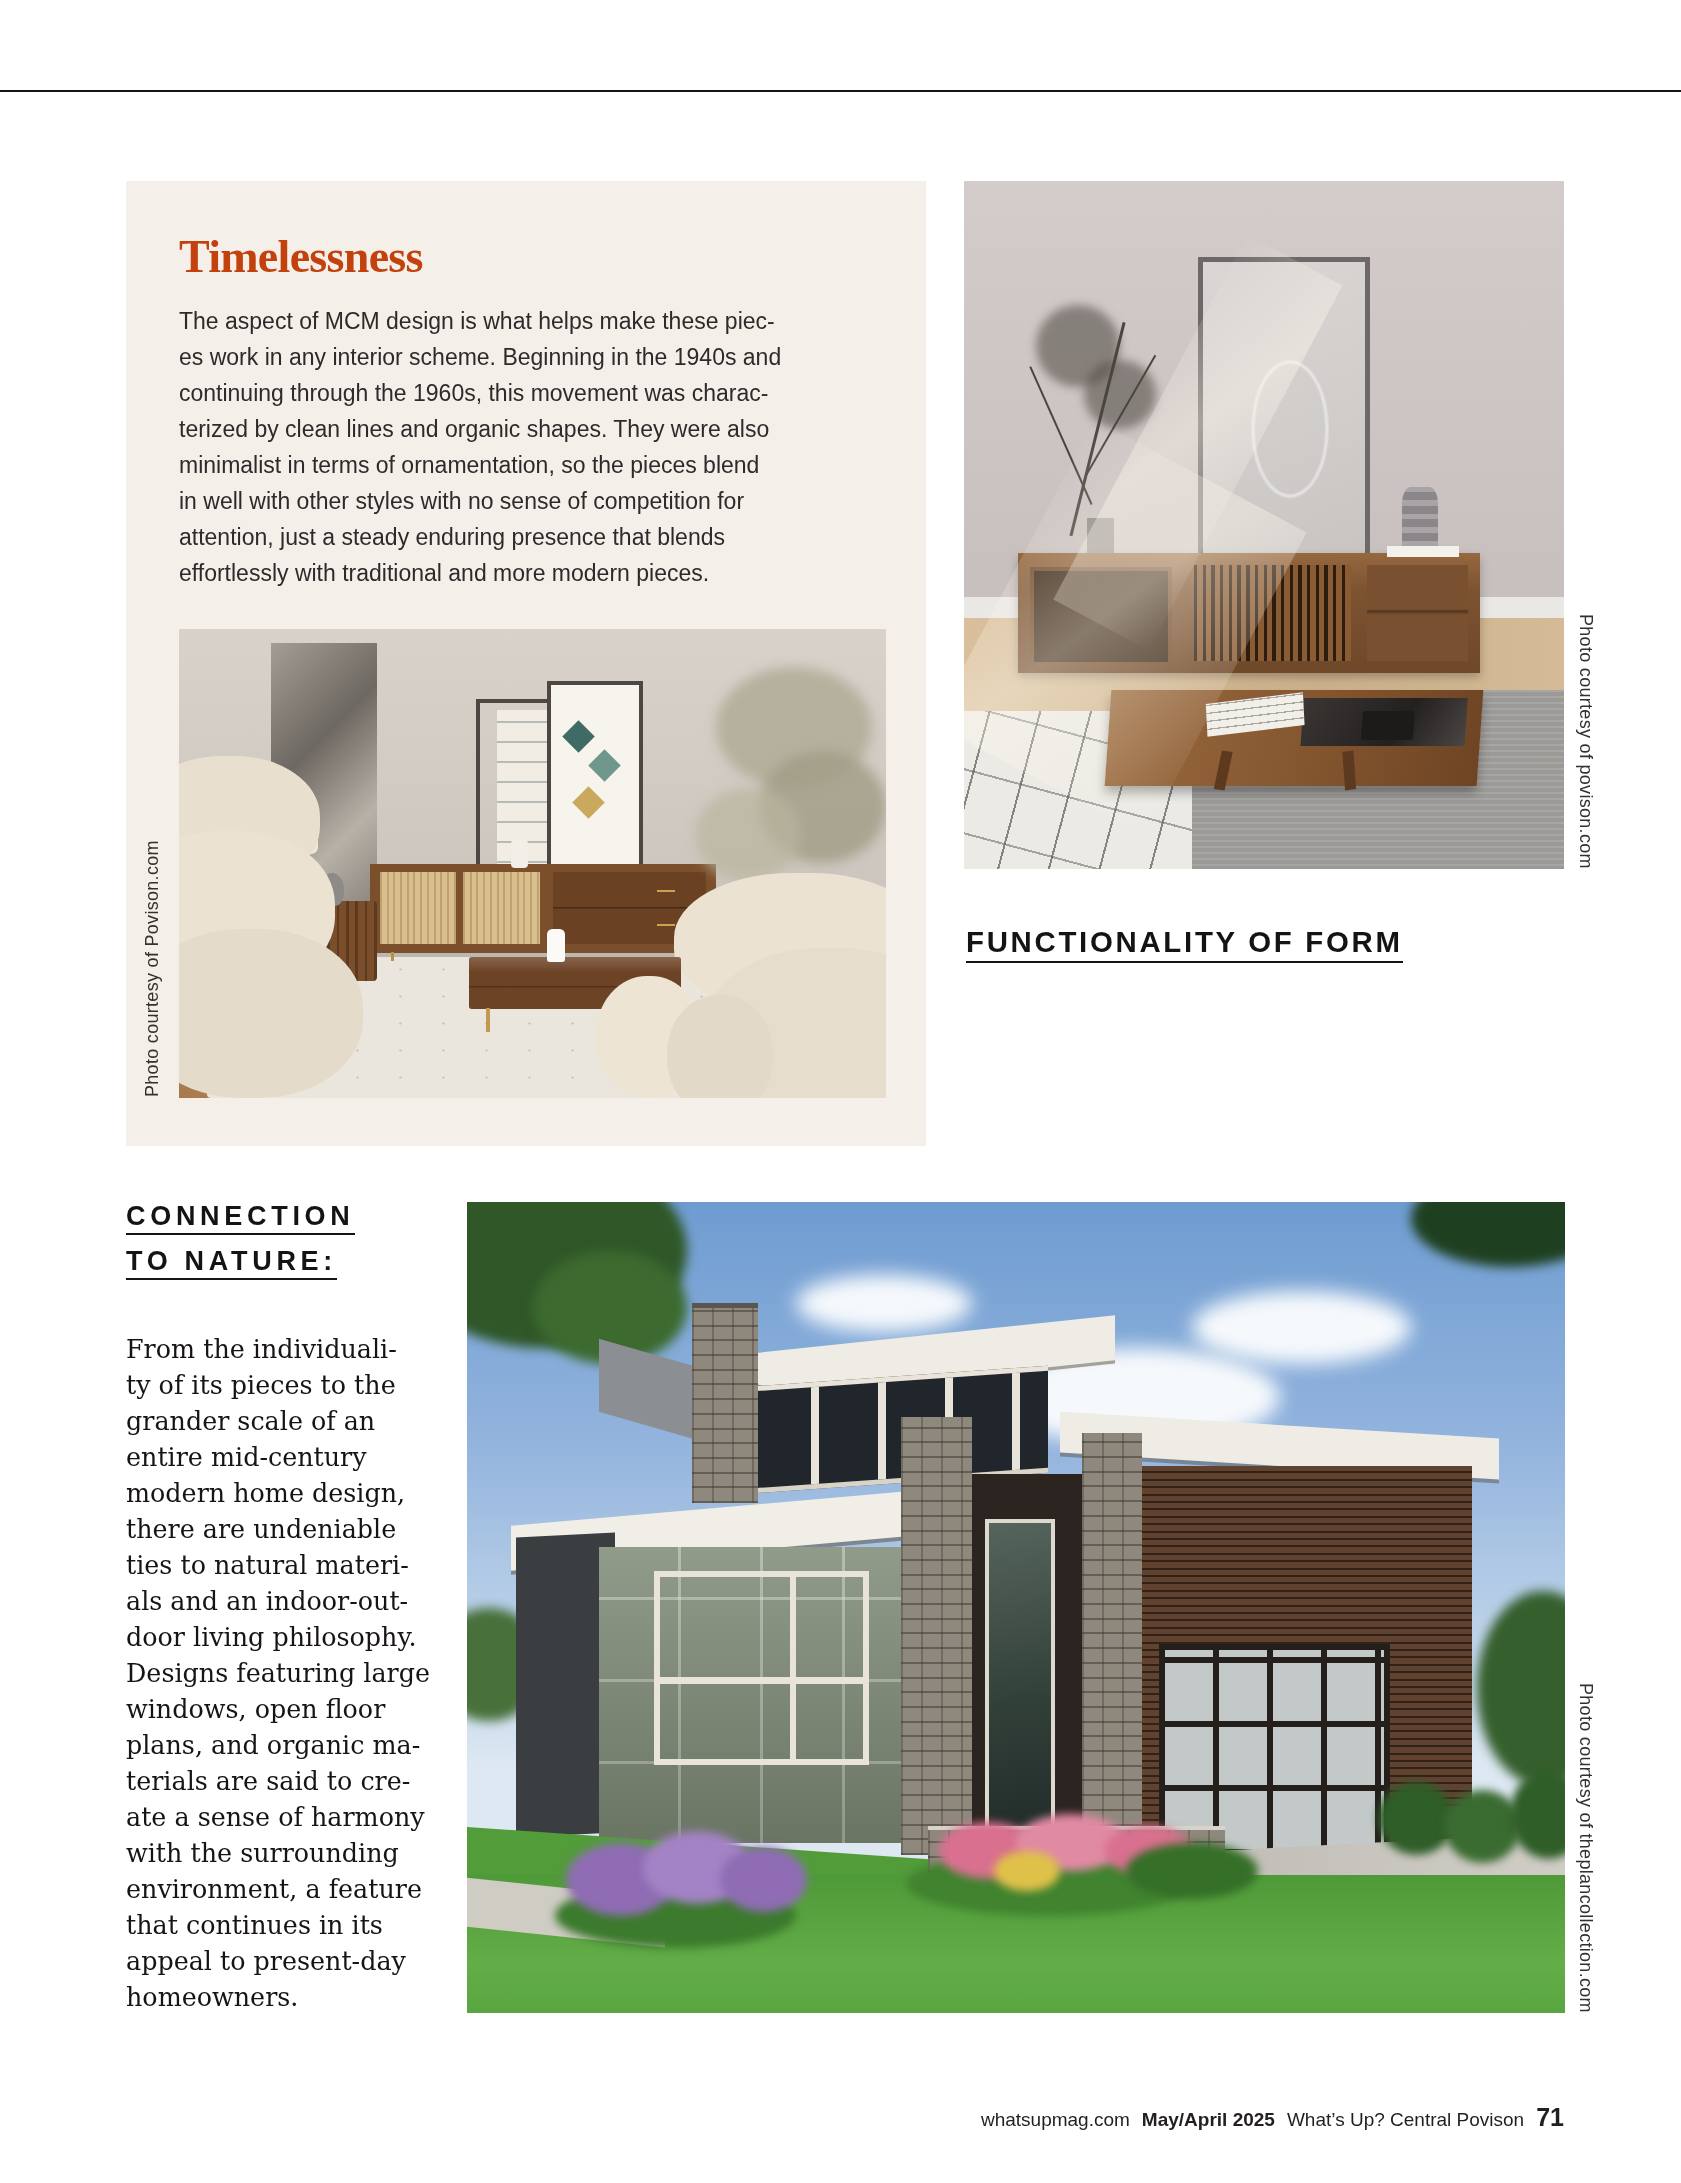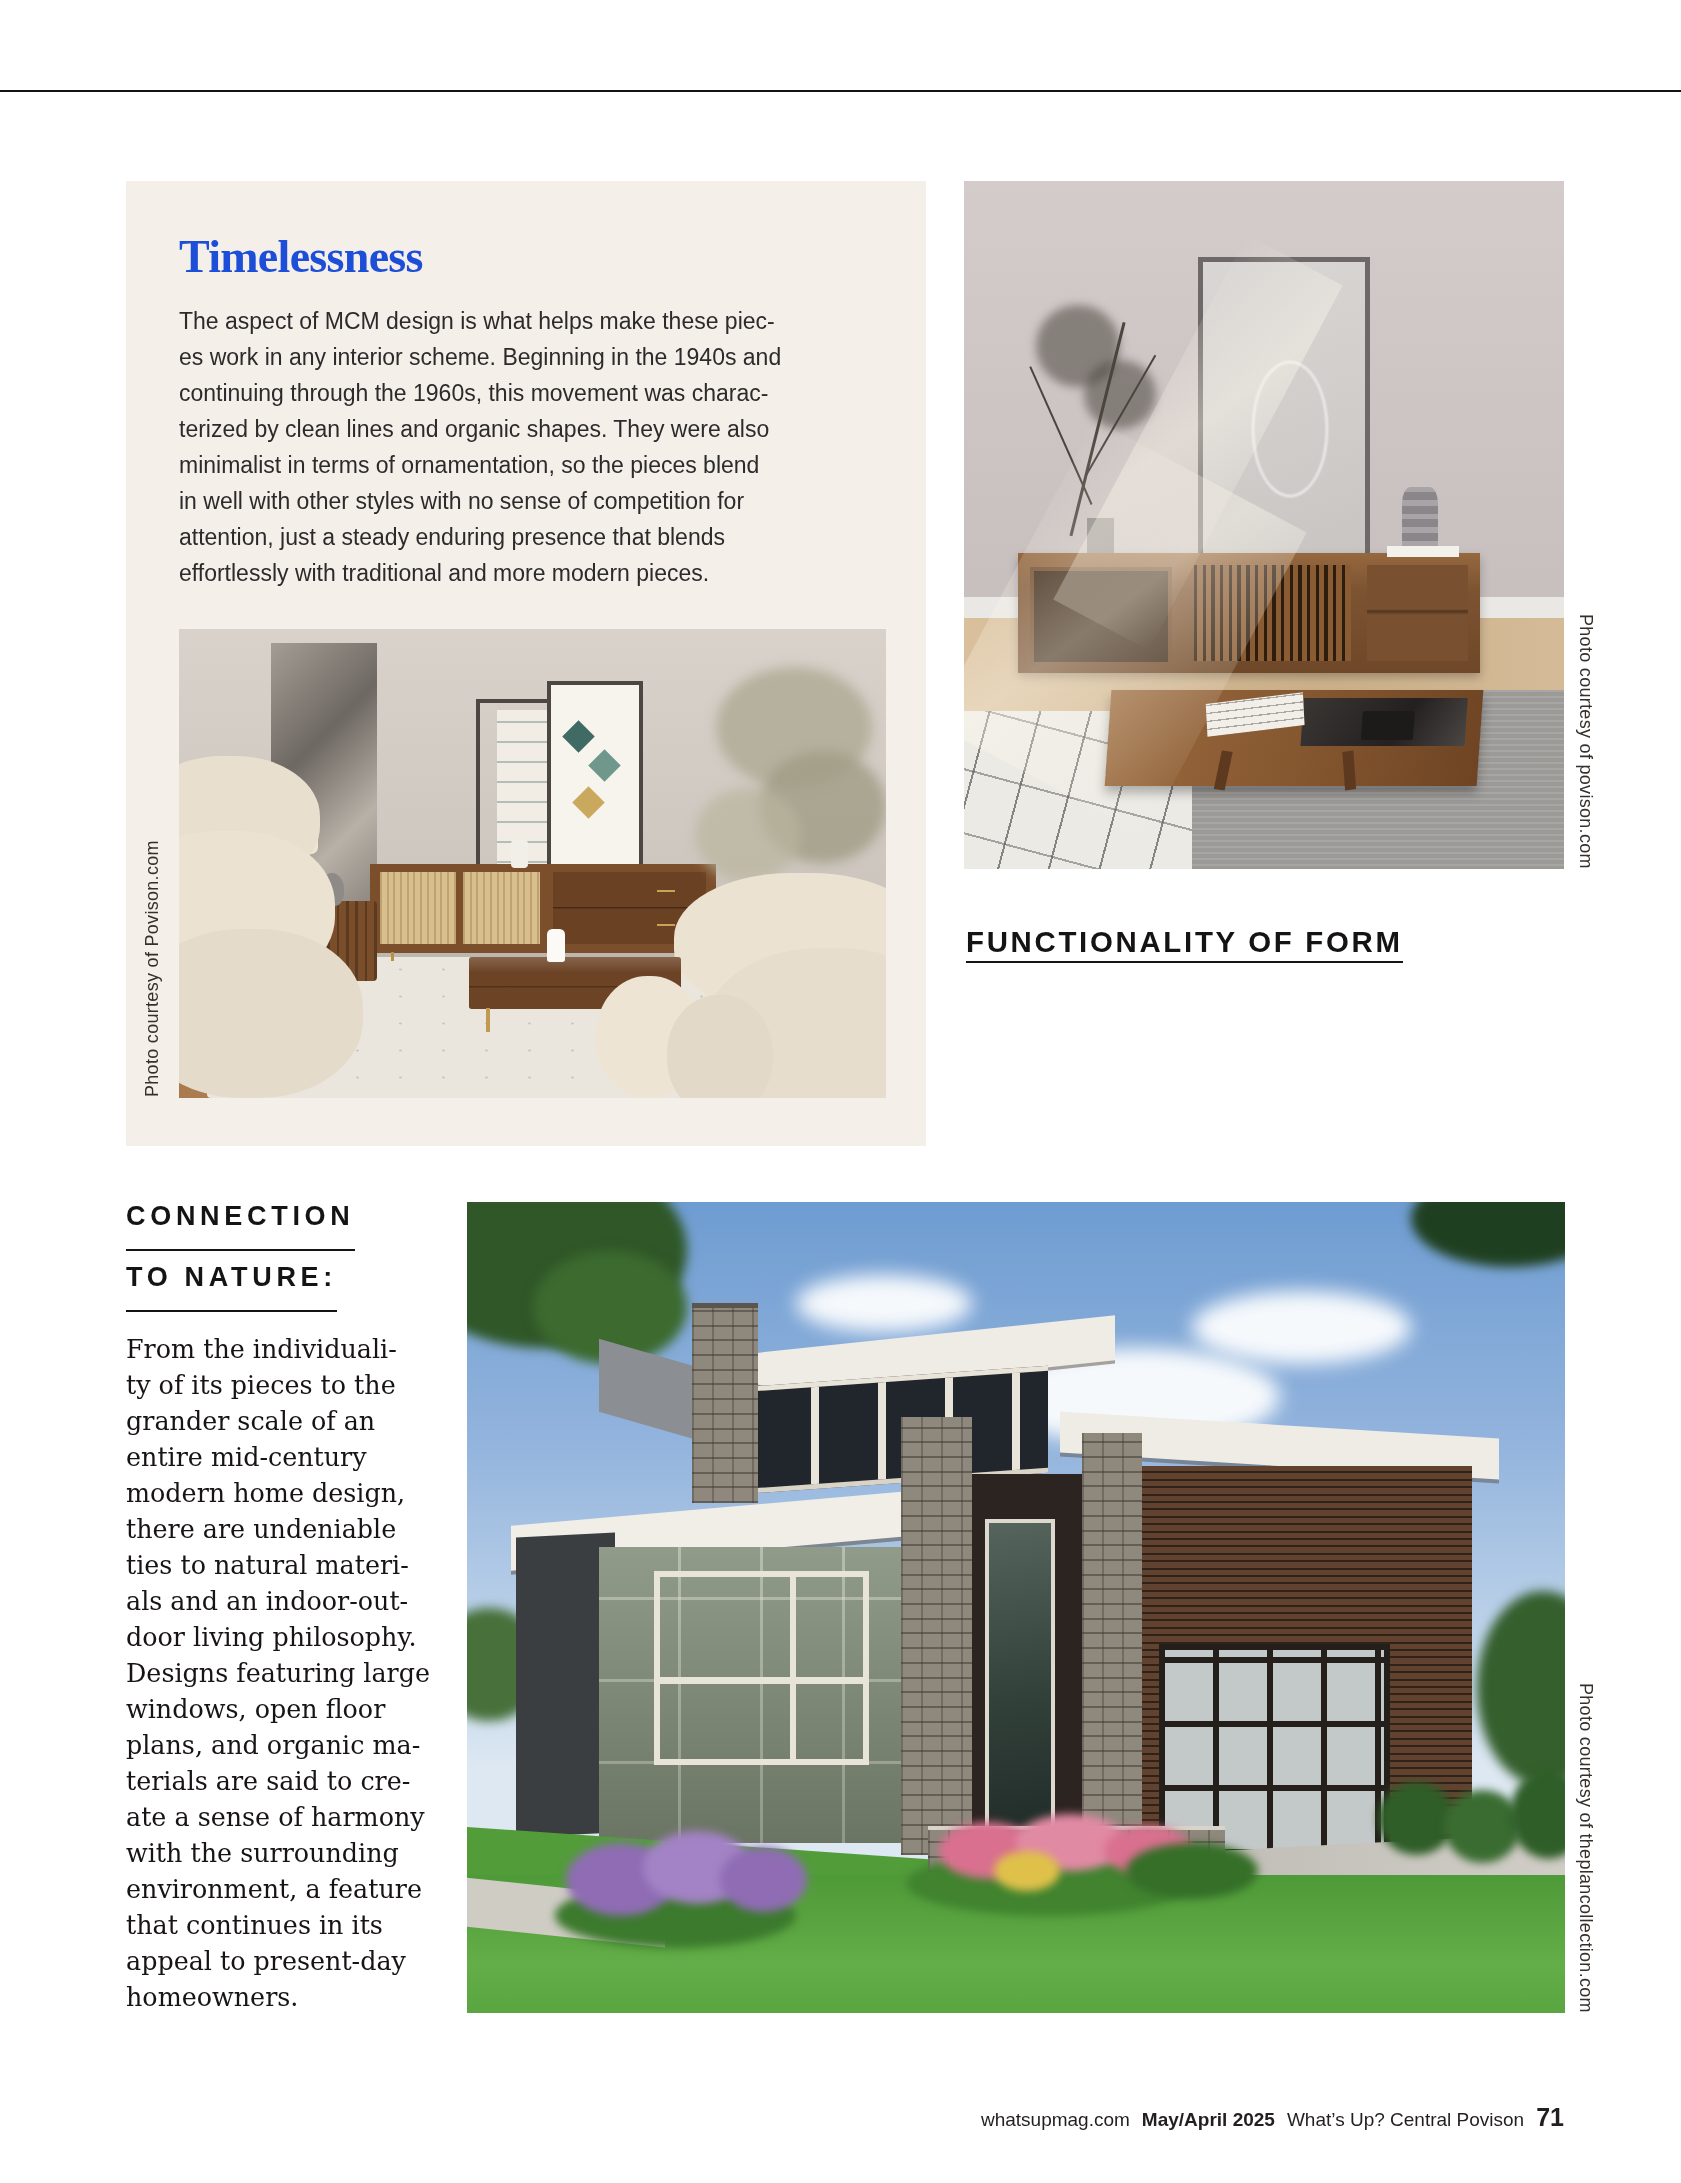--- a/index.html
+++ b/index.html
@@ -7,21 +7,21 @@
         font-family:"Liberation Sans",sans-serif;color:#231f20;}
   .abs{position:absolute;}
 
   
   #top-rule{left:0;top:90px;width:1681px;height:2px;background:#141414;}
 
   
   #beige-panel{left:126px;top:181px;width:800px;height:965px;background:#f4efe9;}
   #timeless-heading{left:179px;top:233px;width:669px;
      font-family:"Liberation Serif",serif;font-weight:bold;font-size:46px;line-height:48px;
-     letter-spacing:-0.7px;color:#1d4ed8;}
+     letter-spacing:-0.7px;color:#c2410c;}
   #timeless-body{left:179px;top:303px;width:736px;
      font-size:23px;line-height:36px;color:#2d2a2b;white-space:pre-line;}
 
   
   .credit{font-size:18px;letter-spacing:0.3px;color:#35302c;}
   #credit-living{left:142px;top:632px;height:465px;width:27px;
      writing-mode:vertical-rl;transform:rotate(180deg);text-align:start;}
   #credit-console{left:1569px;top:181px;height:688px;width:27px;
      writing-mode:vertical-rl;text-align:end;}
   #credit-house{left:1569px;top:1202px;height:811px;width:27px;
@@ -32,21 +32,21 @@
   #functionality-heading{left:966px;top:925px;}
   #functionality-heading span{display:inline-block;font-size:29.4px;letter-spacing:2.7px;
      border-bottom:2.7px solid #161314;padding-bottom:2px;}
   #functionality-body{left:966px;top:1003px;width:602px;
      font-family:"Liberation Serif",serif;font-size:28px;line-height:36px;color:#181415;
      white-space:pre-line;}
 
   #connection-heading{left:126px;top:1201px;font-weight:bold;color:#161314;}
   #connection-heading .line{display:block;}
   #connection-heading .line span{display:inline-block;font-size:27px;letter-spacing:4.7px;
-     border-bottom:2.7px solid #161314;padding-bottom:17px;margin-bottom:10.7px;}
+     border-bottom:2.7px solid #161314;padding-bottom:1px;margin-bottom:10.7px;}
   #connection-body{left:126px;top:1331px;width:335px;
      font-family:"DejaVu Serif","Liberation Serif",serif;font-size:25.4px;line-height:36px;
      color:#181415;white-space:pre-line;}
 
   
   #footer{left:0;top:2103px;width:1564px;height:40px;display:flex;justify-content:flex-end;
      align-items:baseline;gap:12px;font-size:19px;color:#231f20;}
   #footer .bold{font-weight:bold;}
   #footer #page-number{font-weight:bold;font-size:25px;}
 

